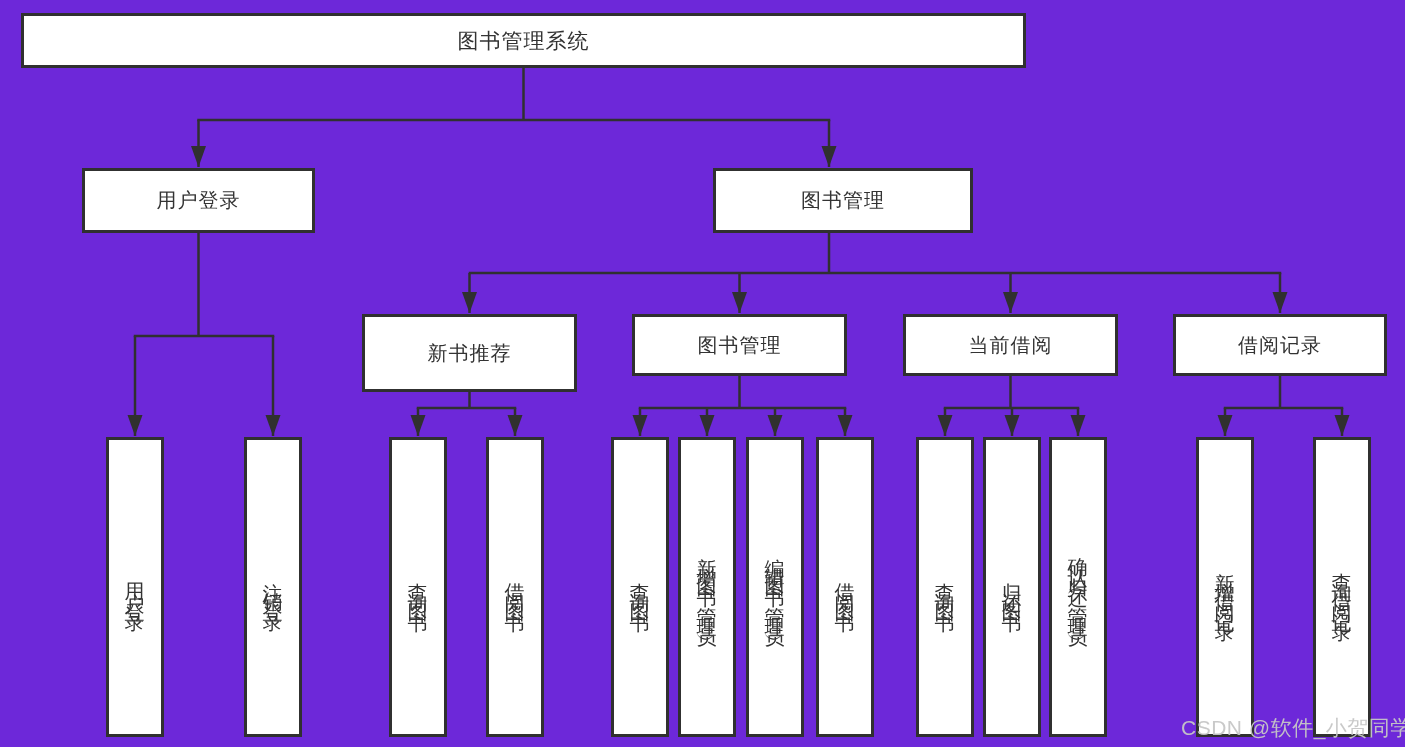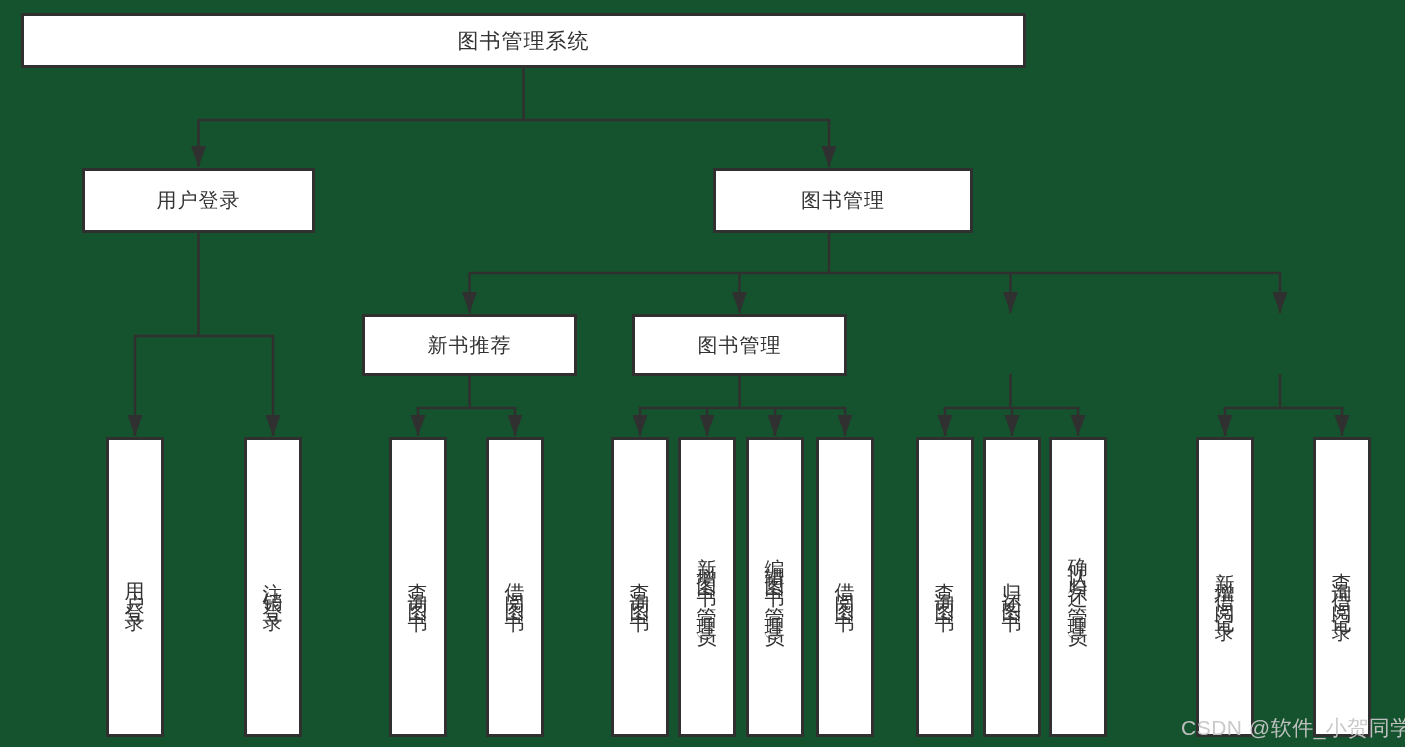--- a/index.html
+++ b/index.html
@@ -1,19 +1,19 @@
 <!DOCTYPE html>
 <html><head>
 <meta charset="utf-8">
 <style>
   html,body{margin:0;padding:0;background:#ffffff;}
   .stage{
     position:relative;
     width:1405px;height:747px;
-    background:#14532d;
+    background:#6d28d9;
     font-family:"Liberation Sans", sans-serif;
     overflow:hidden;
   }
   .wires{position:absolute;left:0;top:0;z-index:0;}
   .node{
     position:absolute;
     box-sizing:border-box;
     border:3px solid #303030;
     background:#ffffff;
     color:#333333;
@@ -89,22 +89,24 @@
       <line x1="1225" y1="408" x2="1225" y2="436" marker-end="url(#arw)"></line>
       <line x1="1342" y1="408" x2="1342" y2="436" marker-end="url(#arw)"></line>
     </g>
   </svg>
 
   <div class="node root-node" style="left:21px;top:13px;width:1005px;height:55px">图书管理系统</div>
 
   <div class="node" style="left:82px;top:168px;width:233px;height:65px">用户登录</div>
   <div class="node" style="left:713px;top:168px;width:260px;height:65px">图书管理</div>
 
-  <div class="node" style="left:362px;top:314px;width:215px;height:62px">新书推荐</div>
+  <div class="node" style="left:362px;top:314px;width:215px;height:78px">新书推荐</div>
   <div class="node" style="left:632px;top:314px;width:215px;height:62px">图书管理</div>
+  <div class="node" style="left:903px;top:314px;width:215px;height:62px">当前借阅</div>
+  <div class="node" style="left:1173px;top:314px;width:214px;height:62px">借阅记录</div>
 
   <div class="node vnode" style="left:106px;top:437px;width:58px;height:300px">用户登录</div>
   <div class="node vnode" style="left:244px;top:437px;width:58px;height:300px">注销登录</div>
 
   <div class="node vnode" style="left:389px;top:437px;width:58px;height:300px">查询图书</div>
   <div class="node vnode" style="left:486px;top:437px;width:58px;height:300px">借阅图书</div>
 
   <div class="node vnode" style="left:611px;top:437px;width:58px;height:300px">查询图书</div>
   <div class="node vnode" style="left:678px;top:437px;width:58px;height:300px">新增图书（管理员）</div>
   <div class="node vnode" style="left:746px;top:437px;width:58px;height:300px">编辑图书（管理员）</div>

